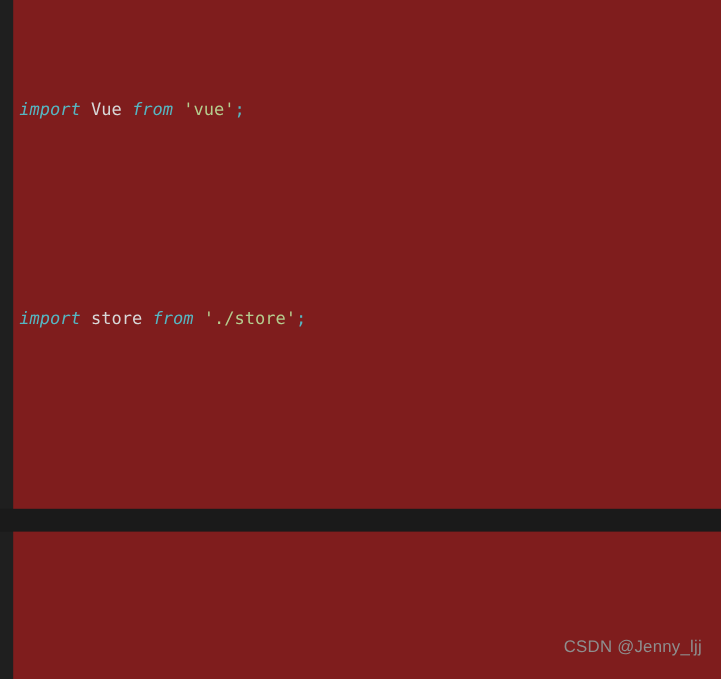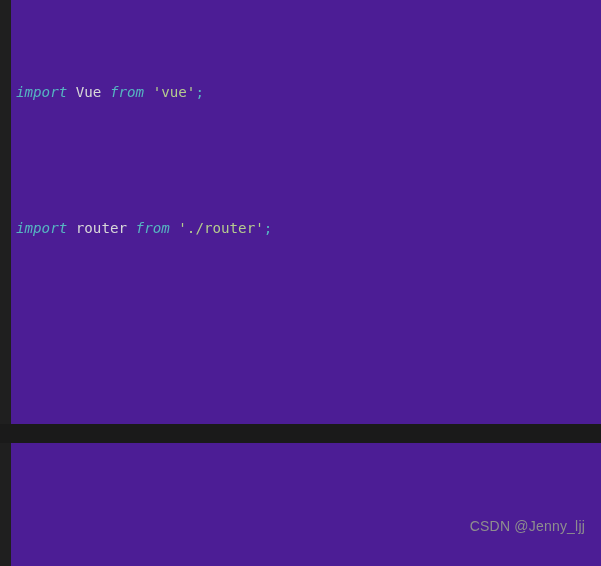--- a/index.html
+++ b/index.html
@@ -12,21 +12,21 @@
     height: 566px;
     overflow: hidden;
     font-family: "DejaVu Sans Mono", "Liberation Mono", monospace;
   }
 
   
   #editor {
     position: relative;
     width: 601px;
     height: 566px;
-    background: #4c1d95;
+    background: #7f1d1d;
     overflow: hidden;
   }
 
   
   #gutter {
     position: absolute;
     left: 0; top: 0;
     width: 11px;
     height: 566px;
     background: #1f1f1f;
@@ -67,21 +67,21 @@
   .kw-import { color: #56b6c2; font-style: italic; }
   .kw-italic { color: #56b6c2; font-style: italic; }
   .str       { color: #b5cc8e; }
   .id        { color: #d8d8d8; }
   .semi      { color: #56b6c2; }
 
   
   #watermark {
     position: absolute;
     right: 16px;
-    bottom: 32px;
+    bottom: 20px;
     color: #8e8e8e;
     font-size: 14px;
     font-family: "Liberation Sans", sans-serif;
     letter-spacing: 0.2px;
   }
 </style>
 </head>
 <body>
 
 <div id="editor">
@@ -90,23 +90,23 @@
   <div id="line-highlight"></div>
 
   <div id="code">
 
     
     <div class="ln"><span class="kw-import">import</span><span class="id"> Vue </span><span class="kw-italic">from</span><span class="str"> 'vue'</span><span class="semi">;</span></div>
 
     
 
     
-    <div class="ln"><span class="kw-import">import</span><span class="id"> router </span><span class="kw-italic">from</span><span class="str"> './router'</span><span class="semi">;</span></div>
 
     
+    <div class="ln"><span class="kw-import">import</span><span class="id"> store </span><span class="kw-italic">from</span><span class="str"> './store'</span><span class="semi">;</span></div>
 
     
 
     
     
 
     
     
 
     

